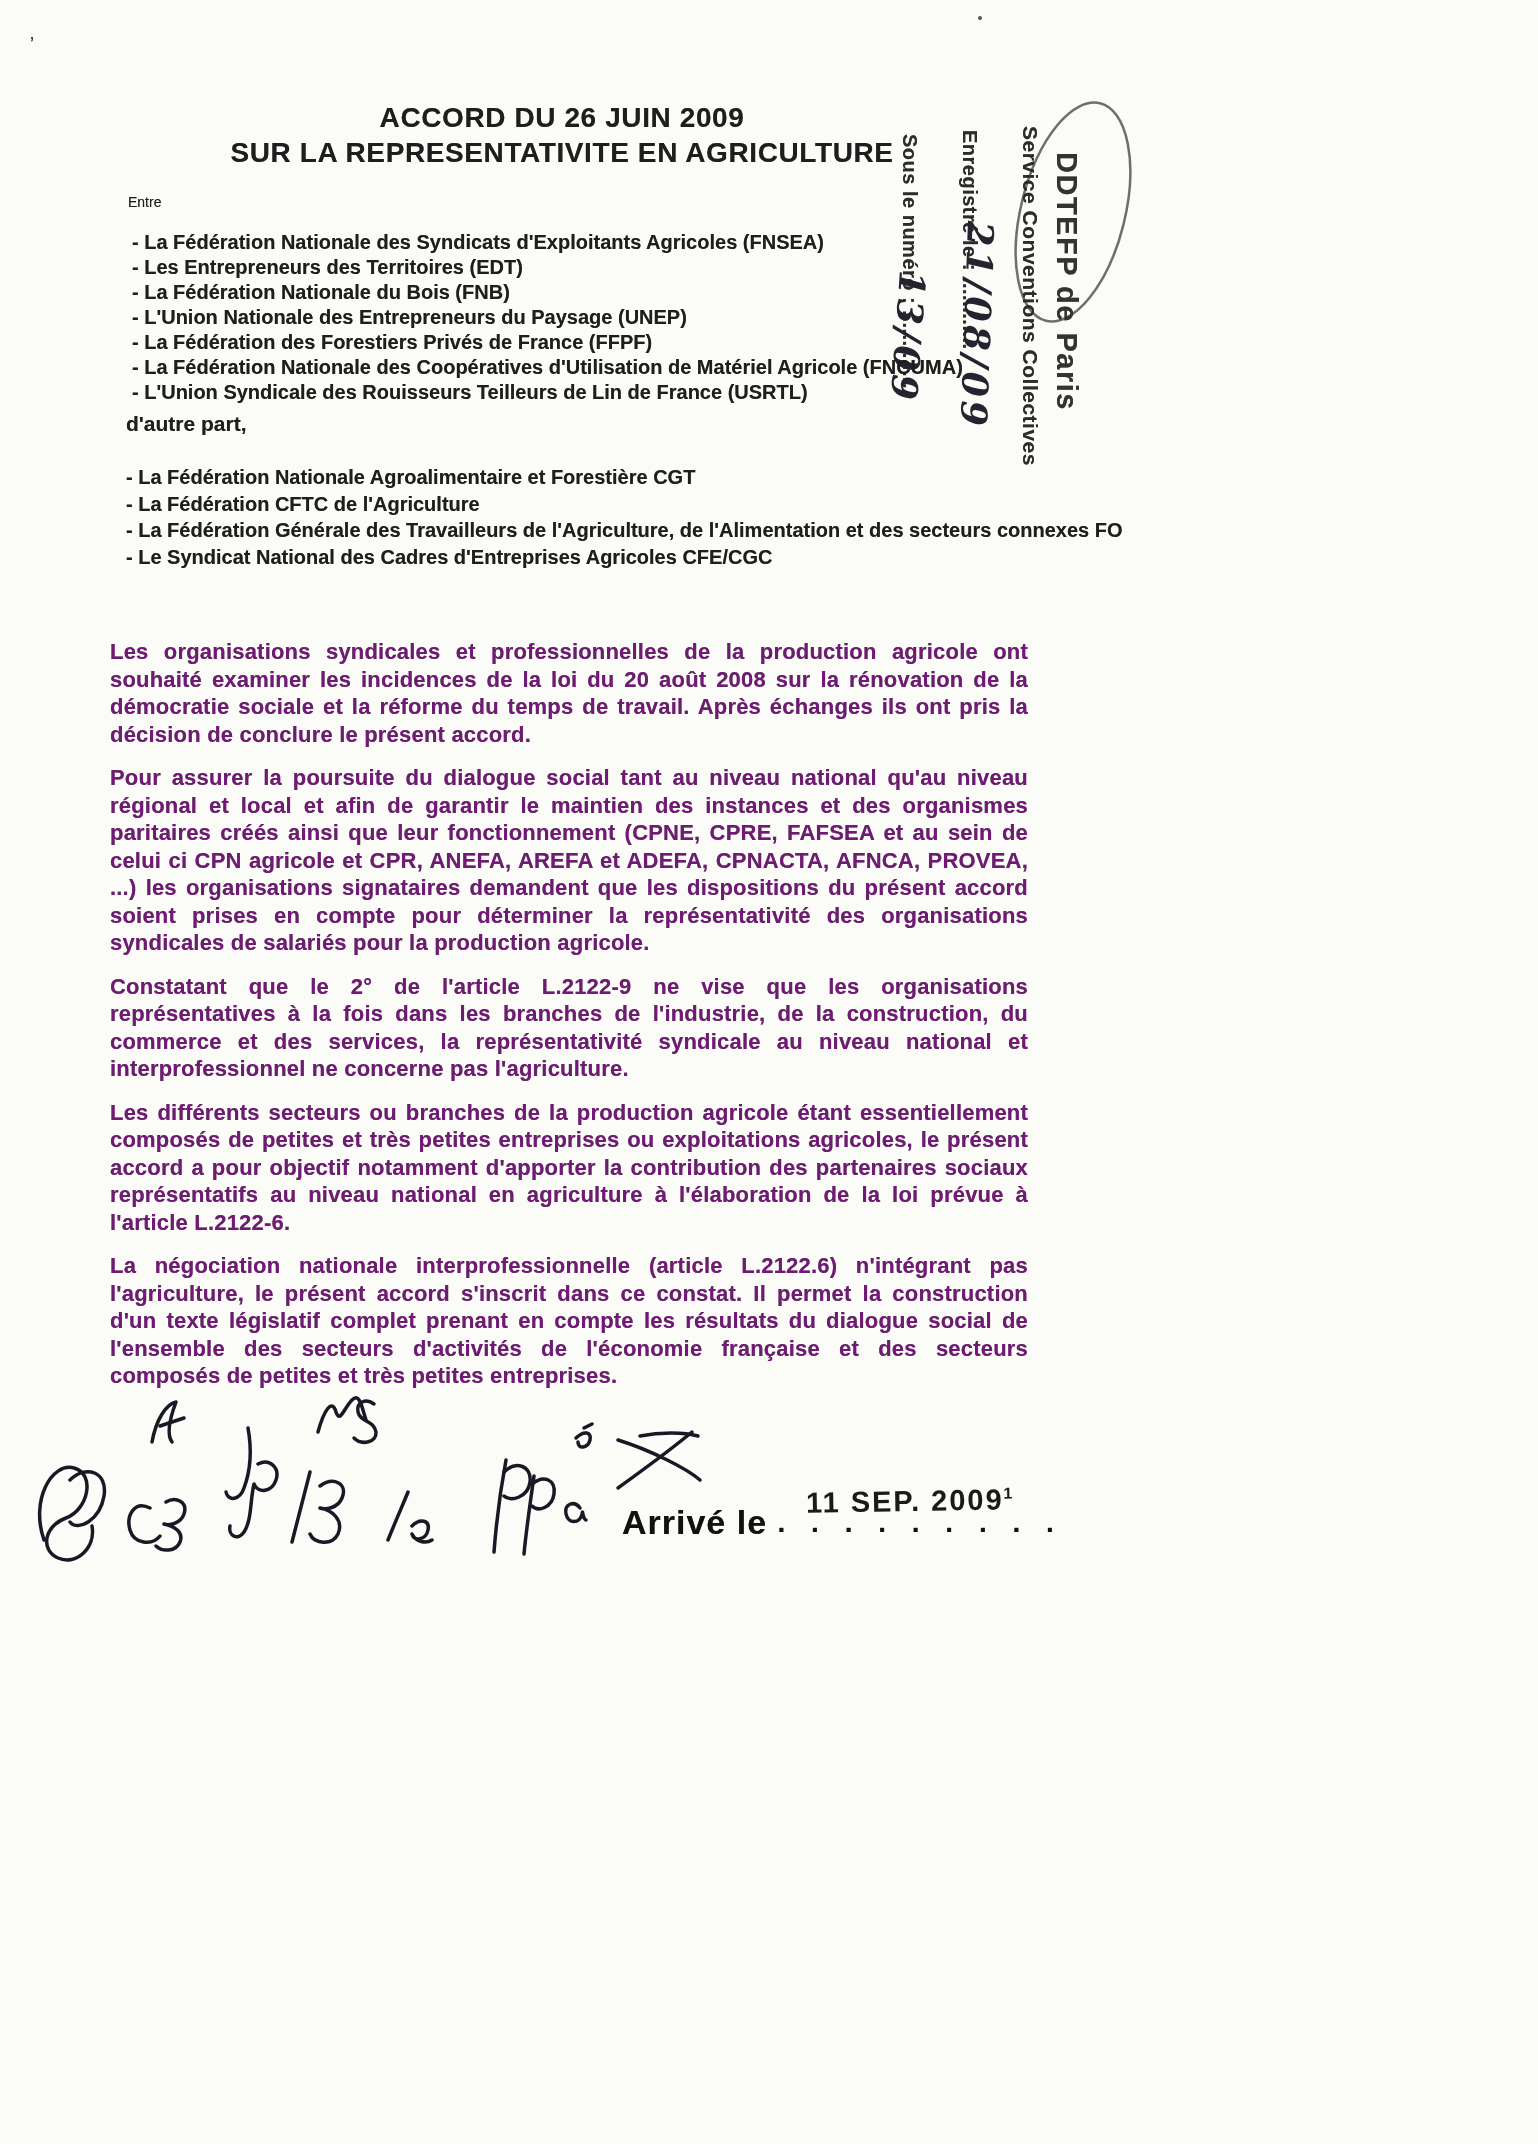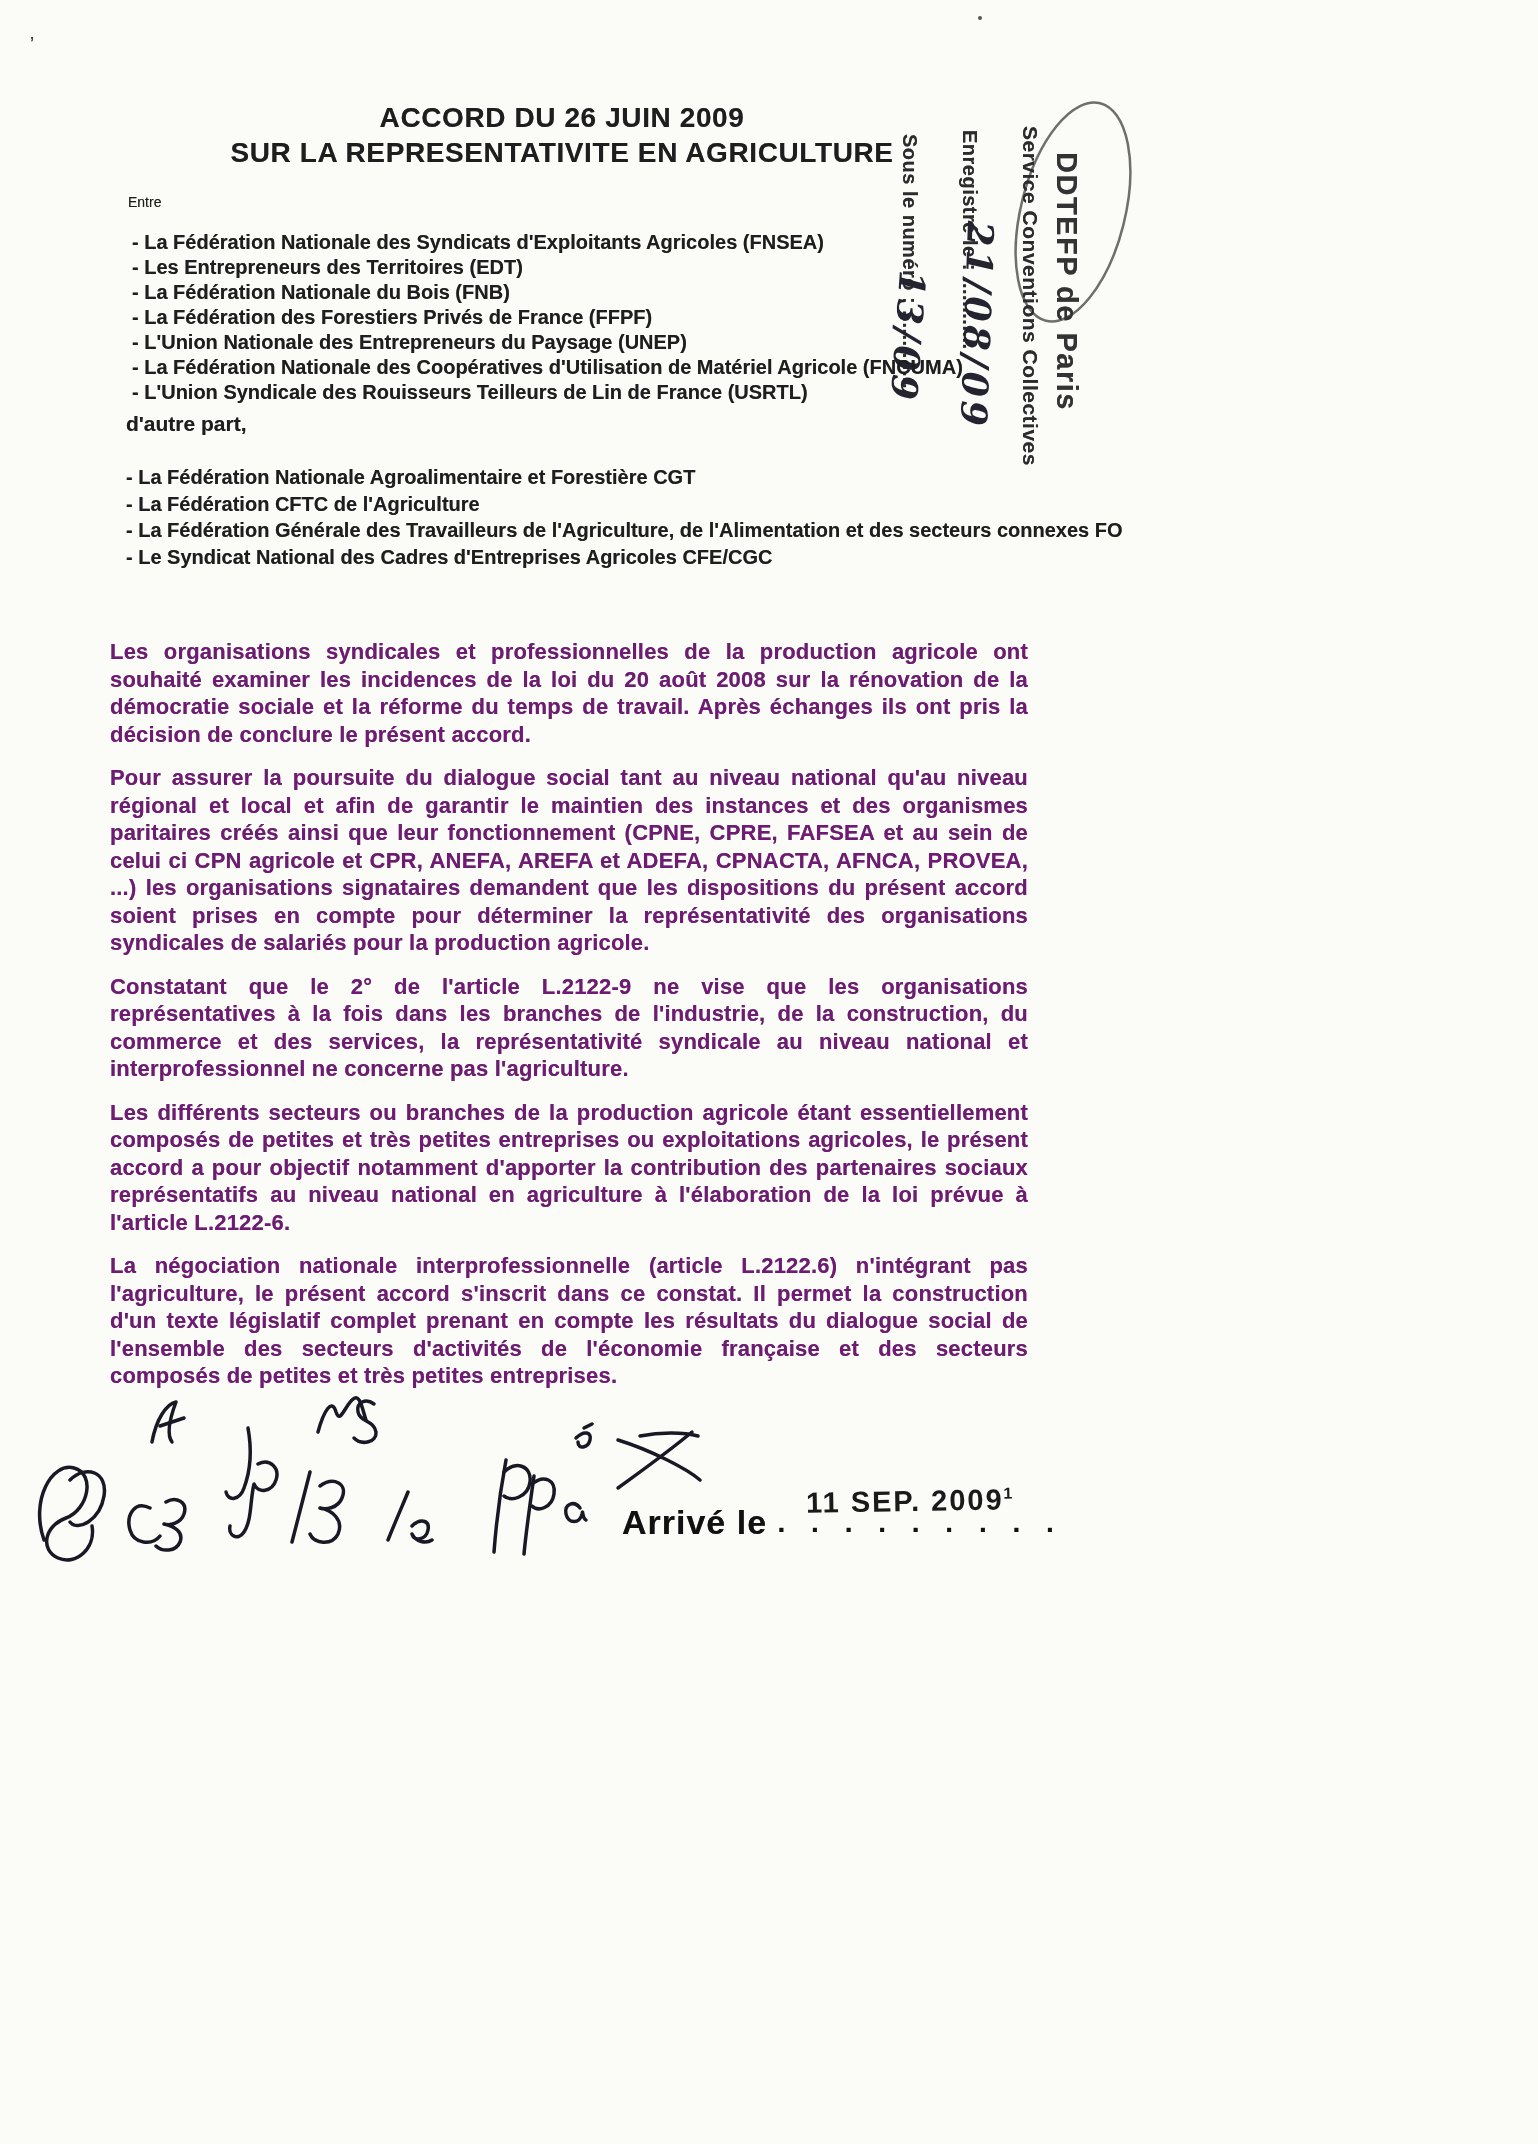--- a/index.html
+++ b/index.html
@@ -109,22 +109,22 @@
   <div class="handwrite hw-enreg">21/08/09</div>
   <div class="handwrite hw-sous">13/09</div>
 
   <div class="entre">Entre</div>
 
   <div class="org-list employers">
 
   <div>- La Fédération Nationale des Syndicats d'Exploitants Agricoles (FNSEA)</div>
       <div>- Les Entrepreneurs des Territoires (EDT)</div>
       <div>- La Fédération Nationale du Bois (FNB)</div>
+      <div>- L'Union Nationale des Entrepreneurs du Paysage (UNEP)</div>
       <div>- La Fédération des Forestiers Privés de France (FFPF)</div>
-      <div>- L'Union Nationale des Entrepreneurs du Paysage (UNEP)</div>
       <div>- La Fédération Nationale des Coopératives d'Utilisation de Matériel Agricole (FNCUMA)</div>
       <div>- L'Union Syndicale des Rouisseurs Teilleurs de Lin de France (USRTL)</div>
     </div>
 
   <div class="dautre">d'autre part,</div>
 
   <div class="org-list unions">
     <div>
 
     <div>- La Fédération Nationale Agroalimentaire et Forestière CGT</div>

